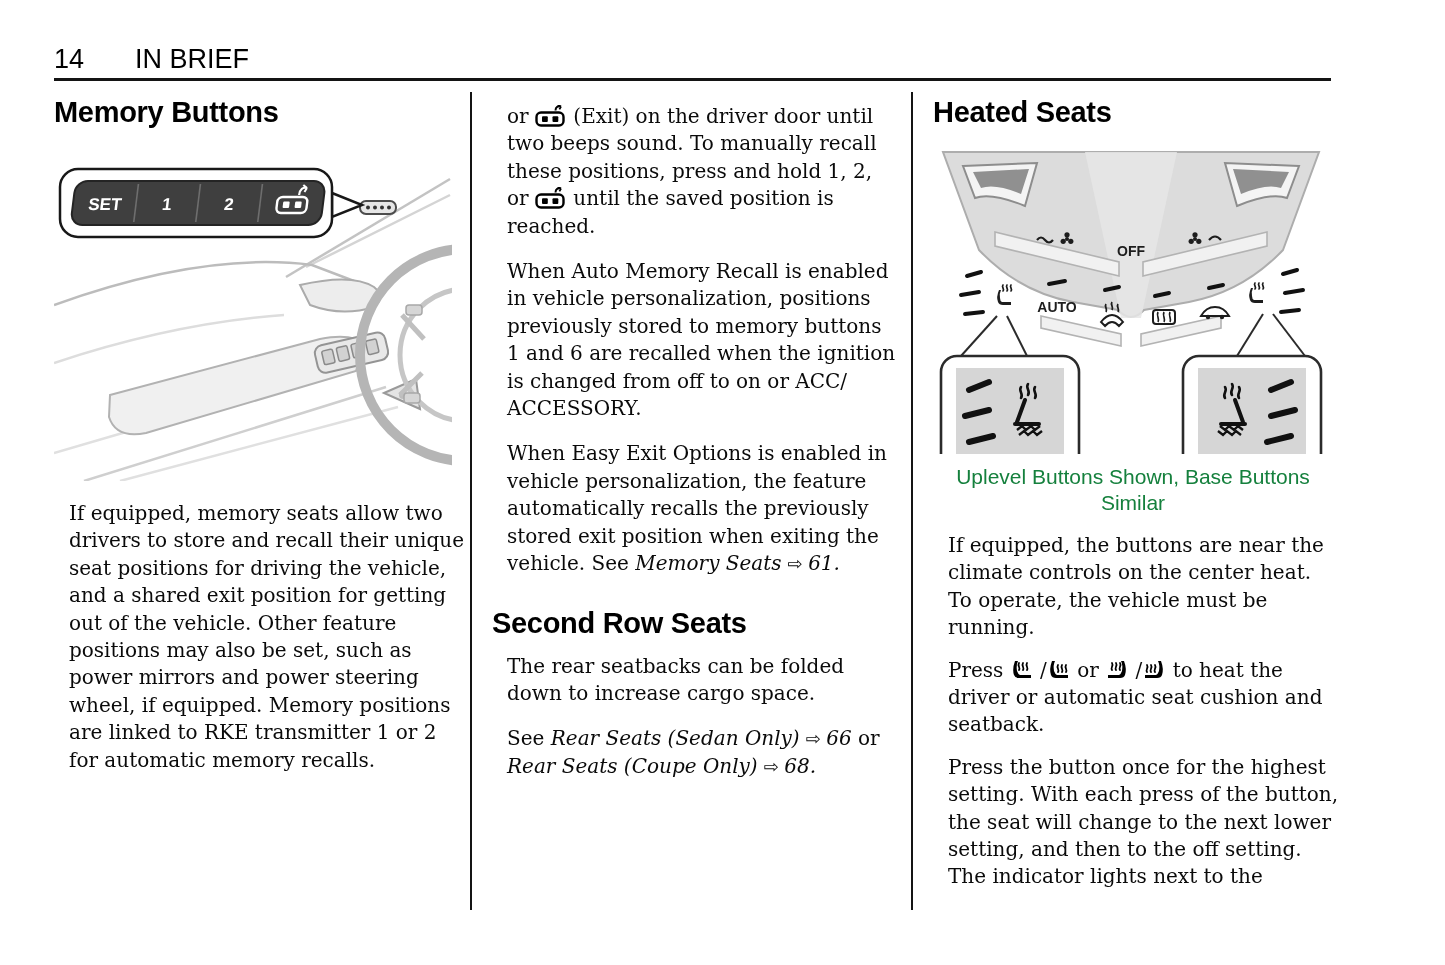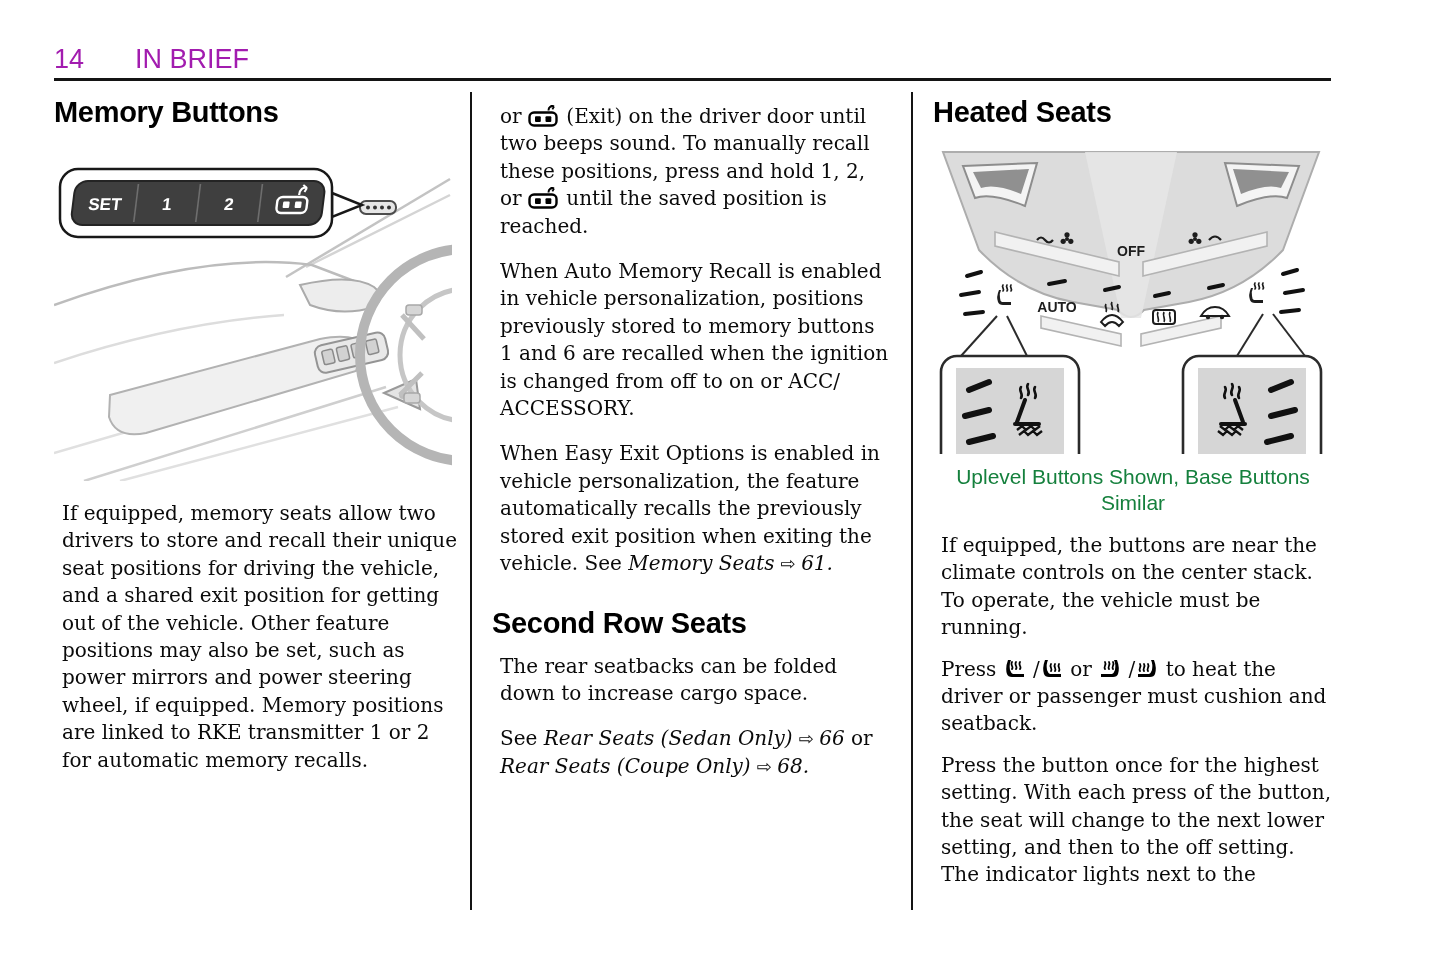--- a/index.html
+++ b/index.html
@@ -1,29 +1,29 @@
 <!DOCTYPE html>
 <html><head>
 <meta charset="utf-8">
 <style>
   html,body{margin:0;padding:0;background:#888;}
   .page{position:relative;width:1445px;height:965px;background:#fff;color:#000;
         font-family:"DejaVu Serif",serif;overflow:hidden;}
   .header{position:absolute;left:54px;top:44px;width:1277px;display:flex;align-items:baseline;
-          font-family:"Liberation Sans",sans-serif;font-size:27px;color:#a21caf;}
+          font-family:"Liberation Sans",sans-serif;font-size:27px;color:#000000;}
   .header .pagenum{width:81px;}
   .rule{position:absolute;left:54px;top:78px;width:1277px;height:3px;background:#141414;}
   .vdivider{position:absolute;top:92px;width:2px;height:818px;background:#141414;}
   .col{position:absolute;top:92px;}
   .col1{left:54px;width:402px;}
   .col2{left:492px;width:402px;}
   .col3{left:933px;width:400px;}
   h2.section{font-family:"Liberation Sans",sans-serif;font-weight:bold;font-size:29px;
              letter-spacing:-0.3px;margin:0;line-height:34px;color:#000;}
-  .body-text{font-size:20px;line-height:27.4px;margin:8px;white-space:pre;color:#0a0a0a;}
+  .body-text{font-size:20px;line-height:27.4px;margin:15px;white-space:pre;color:#0a0a0a;}
   .it{font-style:italic;}
   .arrow{font-family:"DejaVu Sans",sans-serif;font-size:18px;}
   .caption{font-family:"Liberation Sans",sans-serif;font-size:21px;line-height:26px;
            color:#15803d;text-align:center;white-space:pre;margin:6px 0 0 0;}
   figure{margin:0;}
   .fig1{margin-top:26px;}
   .fig3{margin-top:21px;} .mt12{margin-top:12px;} .mt14{margin-top:14px;}
   .mt15{margin-top:15px;} .mt16{margin-top:16px;} .mt18{margin-top:18px;}
   .inline-icon{vertical-align:-4px;}
 </style>
@@ -279,42 +279,42 @@
               <path d="M334 292 L358 286"></path>
           </g>
         </g>
       </svg>
     </figure>
 
     <p class="caption">Uplevel Buttons Shown, Base Buttons
 Similar</p>
 
     <p class="body-text mt16">If equipped, the buttons are near the
-climate controls on the center stack.
+climate controls on the center heat.
 To operate, the vehicle must be
 running.</p>
 
     <p class="body-text mt14"><span>Press </span><svg class="inline-icon" width="24" height="24" viewBox="0 0 24 24">
           <path d="M5 4 Q2 12 4 18 Q5 21 9 21 L21 21 L21 18 L10 18 Q8 17 7 14 Q6 8 8 4 Z" fill="#000"></path>
           <path d="M9 13 c2 -2 -2 -4 0 -7 M13 13 c2 -2 -2 -4 0 -7 M17 13 c2 -2 -2 -4 0 -7" fill="none" stroke="#000" stroke-width="1.8" stroke-linecap="round"></path>
         </svg><span> /</span><svg class="inline-icon" width="24" height="24" viewBox="0 0 24 24">
           <path d="M5 4 Q2 12 4 18 Q5 21 9 21 L21 21 L21 18 L10 18 Q8 17 7 14 Q6 8 8 4 Z" fill="#000"></path>
           <path d="M11 15 c2 -2 -2 -4 0 -7 M15 15 c2 -2 -2 -4 0 -7 M19 15 c2 -2 -2 -4 0 -7" fill="none" stroke="#000" stroke-width="1.8" stroke-linecap="round"></path>
         </svg><span> or </span><svg class="inline-icon" width="24" height="24" viewBox="0 0 24 24">
           <g transform="translate(24,0) scale(-1,1)">
             <path d="M5 4 Q2 12 4 18 Q5 21 9 21 L21 21 L21 18 L10 18 Q8 17 7 14 Q6 8 8 4 Z" fill="#000"></path>
             <path d="M9 13 c2 -2 -2 -4 0 -7 M13 13 c2 -2 -2 -4 0 -7 M17 13 c2 -2 -2 -4 0 -7" fill="none" stroke="#000" stroke-width="1.8" stroke-linecap="round"></path>
           </g>
         </svg><span> /</span><svg class="inline-icon" width="24" height="24" viewBox="0 0 24 24">
           <g transform="translate(24,0) scale(-1,1)">
             <path d="M5 4 Q2 12 4 18 Q5 21 9 21 L21 21 L21 18 L10 18 Q8 17 7 14 Q6 8 8 4 Z" fill="#000"></path>
             <path d="M11 15 c2 -2 -2 -4 0 -7 M15 15 c2 -2 -2 -4 0 -7 M19 15 c2 -2 -2 -4 0 -7" fill="none" stroke="#000" stroke-width="1.8" stroke-linecap="round"></path>
           </g>
         </svg><span> to heat the
-driver or passenger must cushion and
+driver or automatic seat cushion and
 seatback.</span></p>
 
     <p class="body-text mt14">Press the button once for the highest
 setting. With each press of the button,
 the seat will change to the next lower
 setting, and then to the off setting.
 The indicator lights next to the</p>
   </div>
 
 </div>

